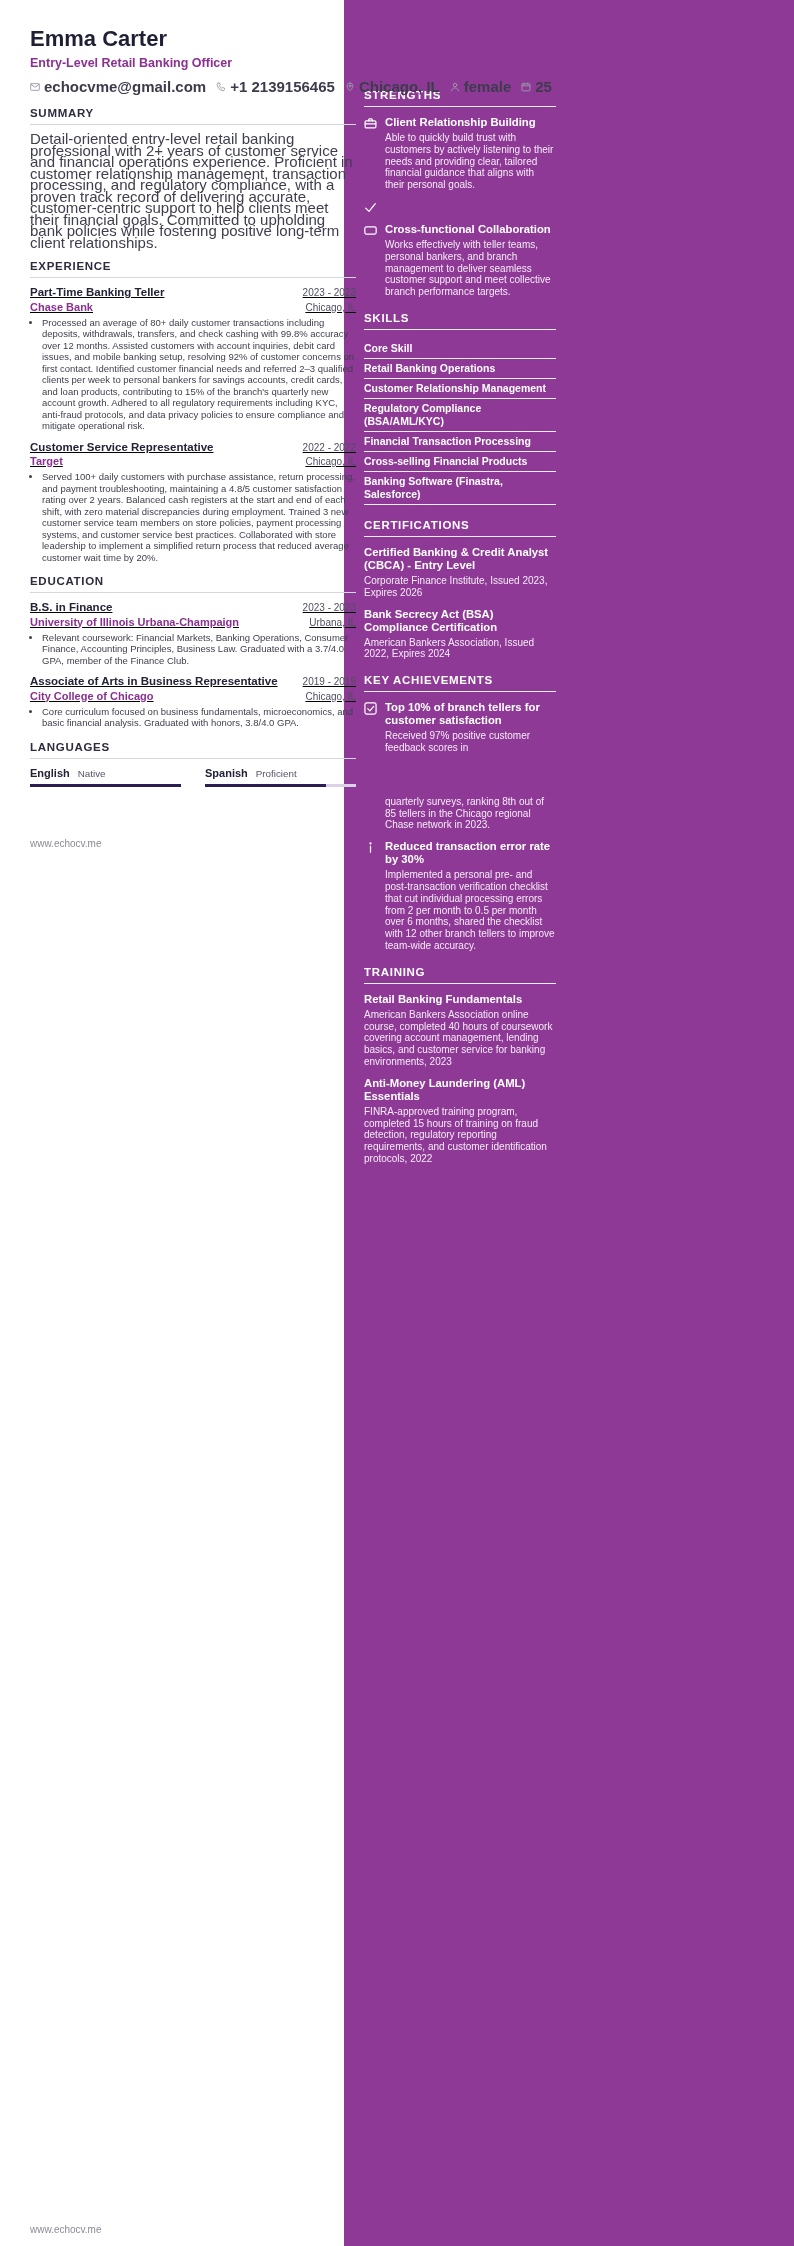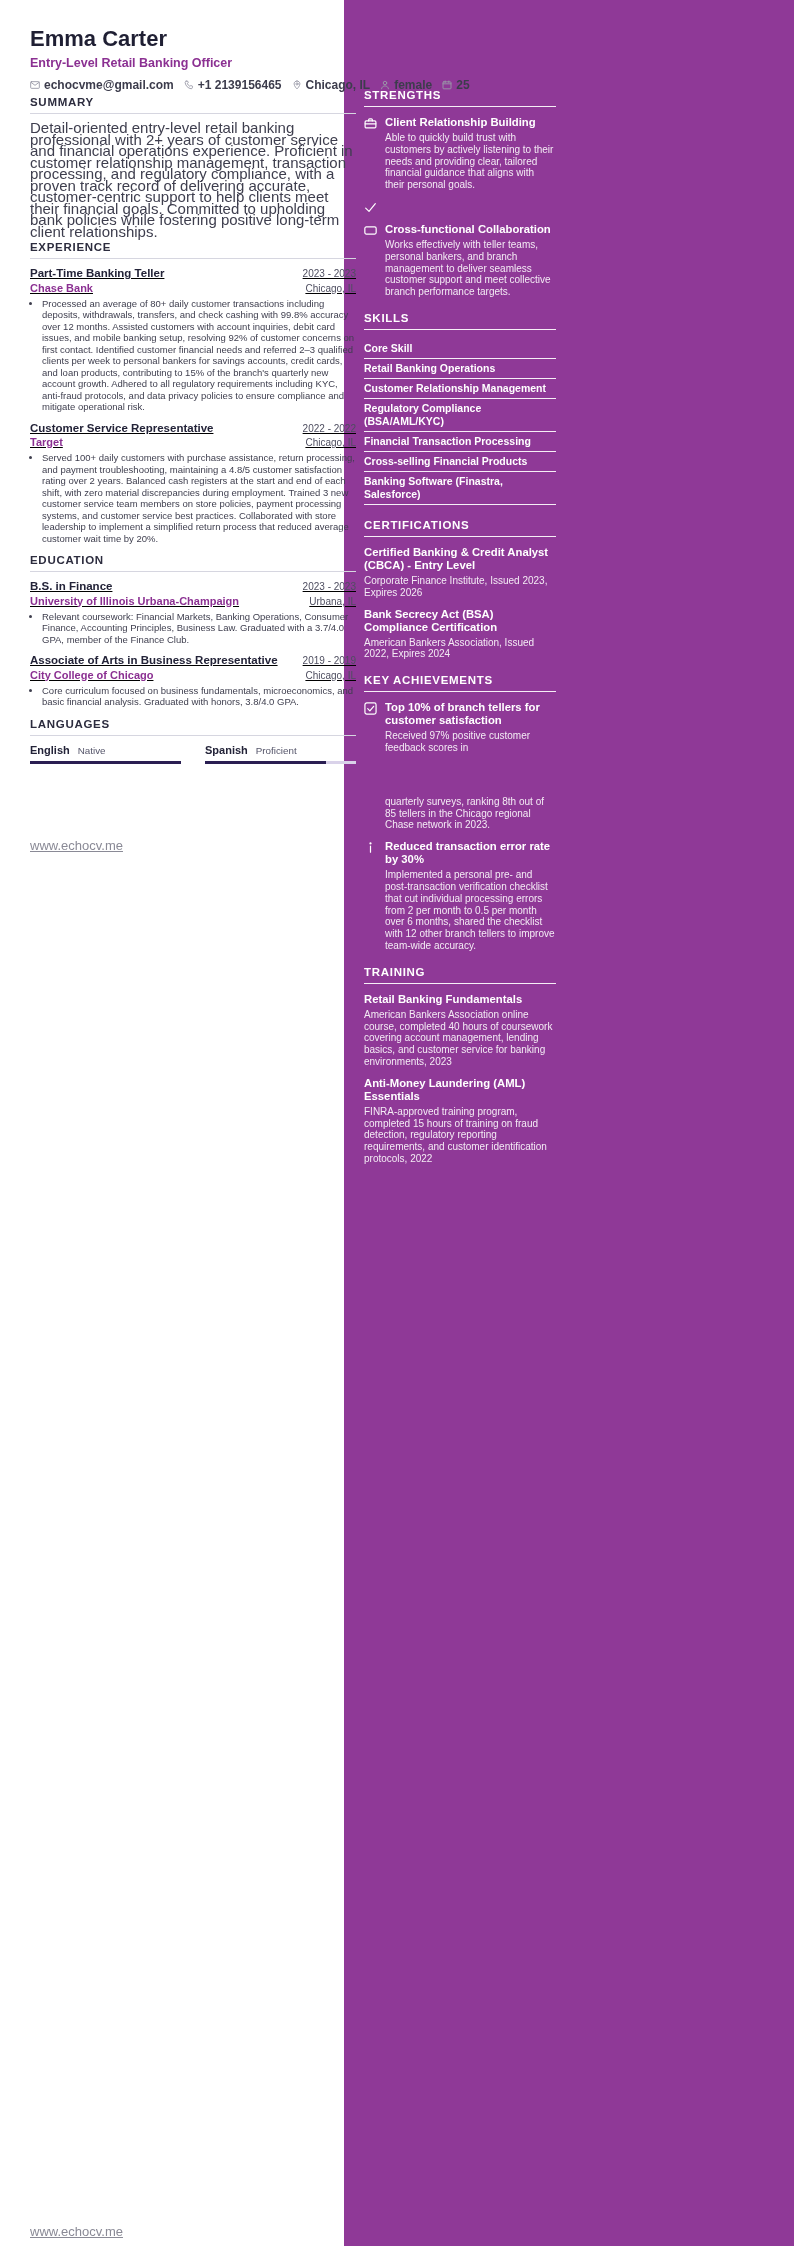--- a/index.html
+++ b/index.html
@@ -23,42 +23,42 @@
   .sb-item { margin-bottom:9px; }
   .skill { color:#fff; font-size:10.5px; line-height:13px; font-weight:600; padding:3px 0 3px;
            border-bottom:1px solid rgba(255,255,255,0.92); }
   .page-gap { height:42px; }
 
   
   .main-col { position:absolute; top:26px; left:30px; width:326px; }
   .name { font-size:22px; line-height:26px; font-weight:700; color:#1f1f33; }
   .role { font-size:12.5px; line-height:15px; font-weight:700; color:var(--accent); margin-top:4px; }
   .contact-row { display:flex; align-items:center; gap:10px; margin-top:7px; white-space:nowrap; }
-  .contact-item { display:inline-flex; align-items:center; gap:4px; font-size:12px; font-weight:600; color:#3c3c4c; }
+  .contact-item { display:inline-flex; align-items:center; gap:4px; font-size:15px; font-weight:600; color:#3c3c4c; }
   .c-ico { width:10px; height:10px; display:block; }
   .c-ico * { stroke:#9a9aa8; fill:none; stroke-width:1.1; stroke-linecap:round; stroke-linejoin:round; }
-  .l-sec { margin-top:3px; }
+  .l-sec { margin-top:11px; }
   .sec-h { font-size:11.5px; line-height:14px; font-weight:700; letter-spacing:0.7px; color:#2c2c3e;
            padding-bottom:4px; border-bottom:1px solid #d6d6e0; margin-bottom:8px; }
   .body-text { font-size:15px; line-height:11.5px; color:#3e3e4e; }
   .entry { margin-bottom:9px; }
   .erow { display:flex; justify-content:space-between; align-items:baseline; gap:10px;text-decoration:underline; }
   .entry-title { font-size:11.5px; line-height:13.5px; font-weight:700; color:#232338; }
   .entry-date { font-size:10px; color:#4e4e60; white-space:nowrap; }
   .entry-sub { font-size:11px; line-height:13px; font-weight:600; color:var(--accent); margin-top:1px;text-align:center; }
   .bullets { margin-top:3px; padding-left:12px; list-style:disc; }
   .bullets li { font-size:9.5px; line-height:11.5px; color:#3e3e4e; }
   .lang-grid { display:flex; gap:24px; margin-top:2px; }
   .lang { flex:1;text-align:right; }
   .lang-top { display:flex; align-items:baseline; gap:8px; margin-bottom:5px; }
   .lang-name { font-size:11px; font-weight:700; color:#232338; }
   .lang-level { font-size:9.8px; color:#55556a; }
   .bar { height:3px; background:var(--bar-empty); }
   .bar-fill { height:3px; background:var(--bar-fill); }
-  .footer { position:absolute; left:30px; font-size:13px; color:#8a8a96;text-decoration:underline; }
+  .footer { position:absolute; left:30px; font-size:10px; color:#8a8a96; }
   .footer-1 { top:838px; }
   .footer-2 { top:2224px; }
 </style>
 </head>
 <body>
 
 <div class="page">
 
   <aside class="sidebar">
     <div class="sb-inner">

